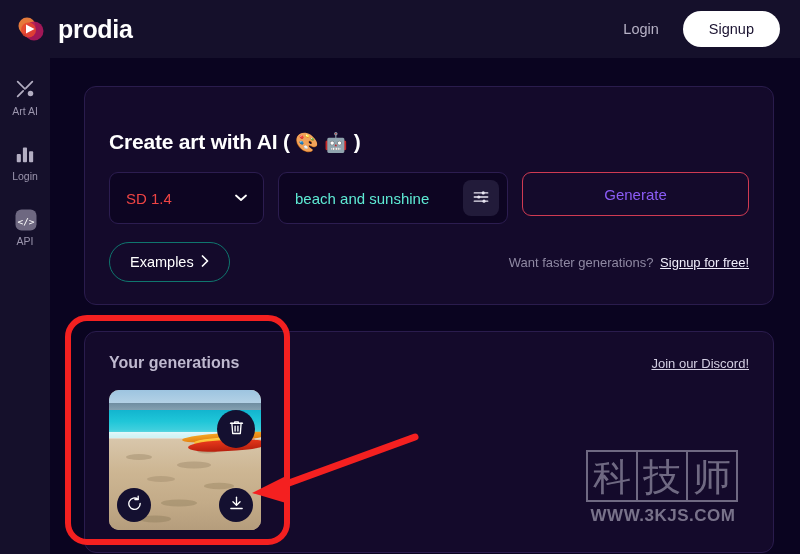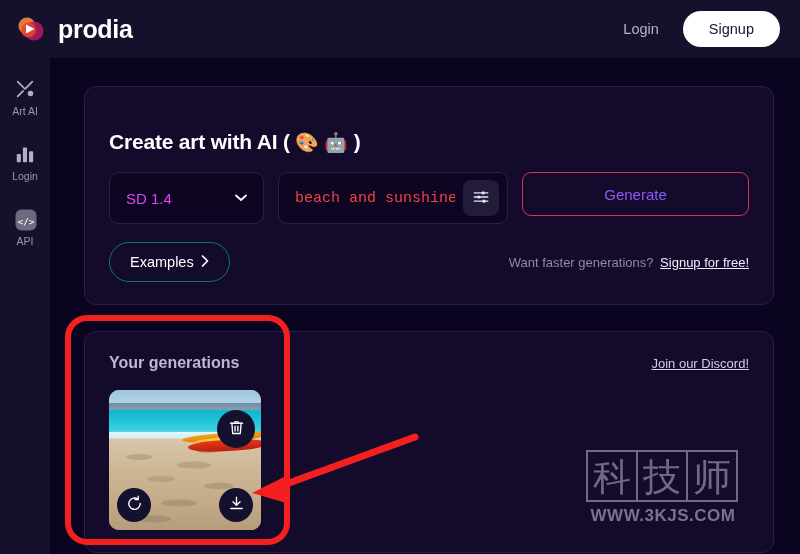--- a/index.html
+++ b/index.html
@@ -61,30 +61,30 @@
     margin-top: 21px;
   }
   .emoji { font-size: 19px; }
 
   .row1 { display: flex; gap: 14px; align-items: stretch; }
   .select-box {
     flex: 0 0 155px; height: 52px; background: #0d0522; border: 1px solid #2c1d50;
     border-radius: 9px; display: flex; align-items: center; justify-content: space-between;
     padding: 0 16px; cursor: pointer;
   }
-  .select-val { color: #d946ef; font-size: 15px; }
+  .select-val { color: #ef4444; font-size: 15px; }
   .chev { color: #ffffff; font-size: 11px; }
   .prompt-box {
     flex: 1 1 auto; height: 52px; background: #0d0522; border: 1px solid #2c1d50;
     border-radius: 9px; display: flex; align-items: center; padding: 0 8px 0 16px; gap: 8px;
     min-width: 0;
   }
   .prompt-input {
     flex: 1 1 auto; background: transparent; border: none; outline: none;
-    color: #ef4444; font-size: 15px; font-family: Liberation Mono, monospace;
+    color: #5eead4; font-size: 15px; font-family: Liberation Sans, sans-serif;
     min-width: 0;
   }
   .sliders-btn {
     flex: 0 0 36px; width: 36px; height: 36px; background: #221b3a; border: none;
     border-radius: 8px; cursor: pointer; display: flex; align-items: center; justify-content: center;
   }
   .gen-btn {
     flex: 0 0 227px; height: 44px; background: transparent;
     border: 1px solid #cf3a52; border-radius: 9px; color: #8b5cf6;
     font-size: 15px; cursor: pointer; font-family: "Liberation Sans", sans-serif;

